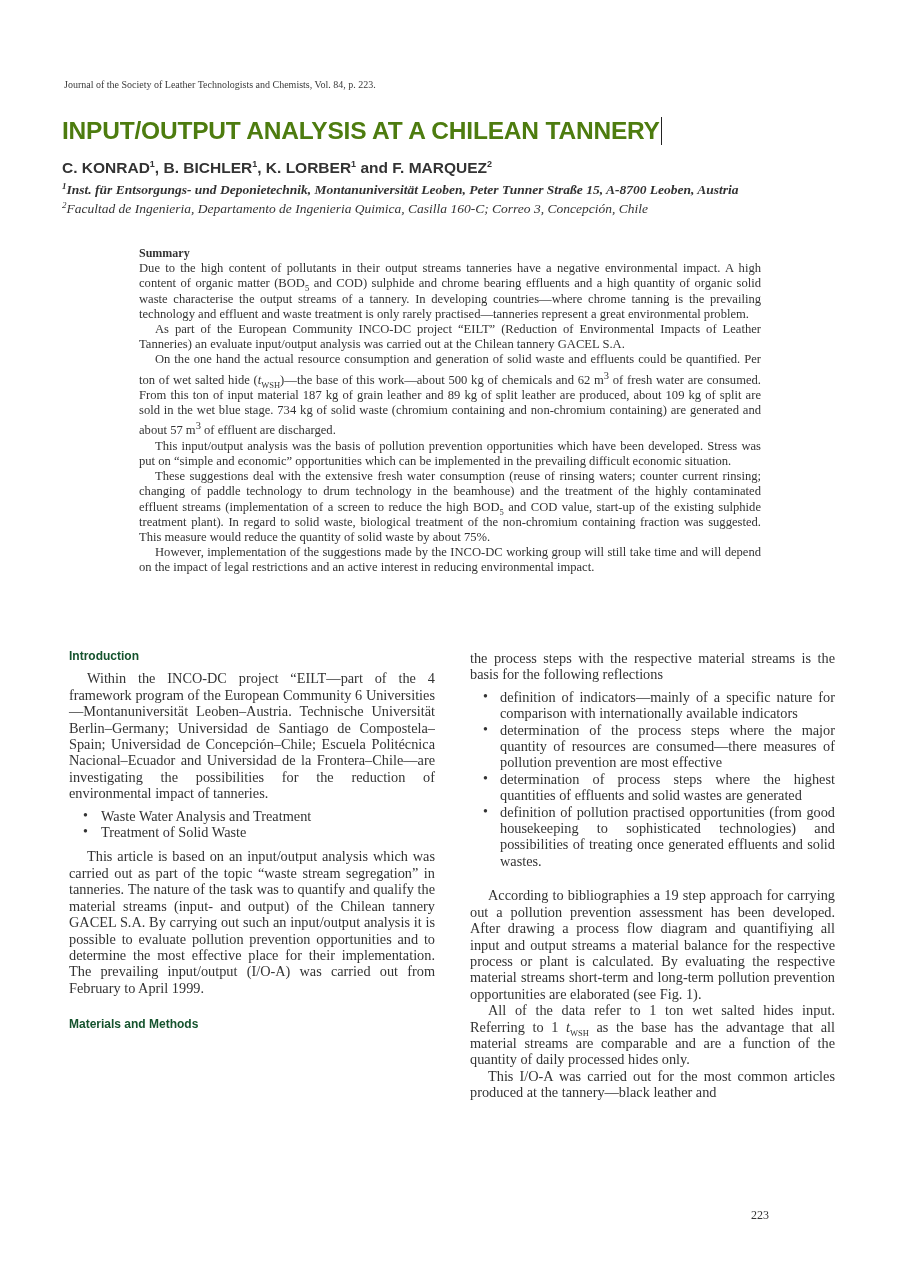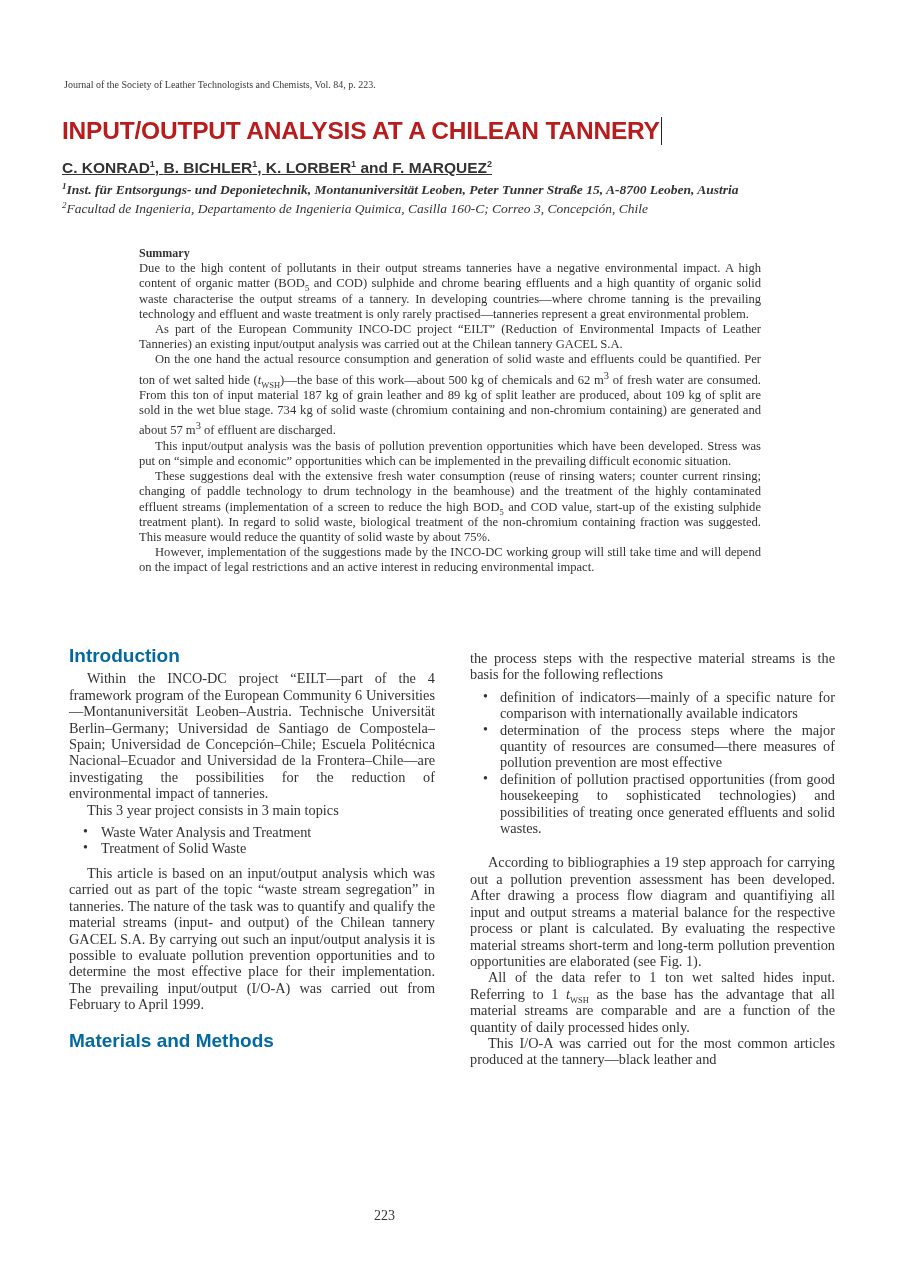--- a/index.html
+++ b/index.html
@@ -8,27 +8,27 @@
       color: #2b2b2b;
       font-family: "Liberation Serif", "DejaVu Serif", serif;
     }
     .journal-line {
       position: absolute; left: 64px; top: 79px;
       font-size: 10px; color: #3a3a3a;
     }
     .title {
       position: absolute; left: 62px; top: 117px;
       font-family: "Liberation Sans", "DejaVu Sans", sans-serif;
-      font-weight: bold; font-size: 24.5px; letter-spacing: -0.2px; color: #b91c1c;
+      font-weight: bold; font-size: 24.5px; letter-spacing: -0.2px; color: #4d7c0f;
       border-right: 1.5px solid #222; padding-right: 1px; line-height: 28px;
     }
     .authors {
       position: absolute; left: 62px; top: 159px;
       font-family: "Liberation Sans", "DejaVu Sans", sans-serif;
-      font-weight: bold; font-size: 15.5px; color: #333; text-decoration: underline;
+      font-weight: bold; font-size: 15.5px; color: #333;
     }
     .authors sup, .affil sup { font-size: 9px; vertical-align: super; line-height: 0; }
     .affil {
       position: absolute; left: 62px; font-style: italic; font-size: 13.5px; color: #333;
       white-space: nowrap;
     }
     .affil.a1 { top: 182px; font-weight: bold; }
     .affil.a2 { top: 201px; }
 
     .summary {
@@ -42,34 +42,34 @@
     .col {
       position: absolute; top: 648px; width: 366px;
       font-size: 14.3px; line-height: 16.4px; text-align: justify; color: #333;
     }
     .col.left { left: 69px; }
     .col.right { left: 470px; width: 365px; top: 650px; }
     .col p { margin: 0; text-indent: 18px; }
     .col p.noindent { text-indent: 0; }
     .sec-head {
       font-family: "Liberation Sans", "DejaVu Sans", sans-serif;
-      font-weight: bold; font-size: 19px; color: #0369a1;
+      font-weight: bold; font-size: 12px; color: #14532d;
       margin: 0 0 6px 0; text-indent: 0; text-align: left;
     }
     ul.bullets { margin: 6px 0 8px 0; padding: 0; list-style: none; }
     ul.bullets li { position: relative; padding-left: 32px; text-indent: 0; }
     ul.bullets li::before {
       content: "\2022"; position: absolute; left: 14px; top: 0; font-size: 14px;
     }
     ul.bullets.right li { padding-left: 30px; }
     ul.bullets.right li::before { left: 13px; }
     .gap { height: 10px; }
     .page-number {
-      position: absolute; left: 0; width: 769px; top: 1208px; text-align: center;
-      font-size: 14px; color: #333;
+      position: absolute; left: 0; width: 769px; top: 1208px; text-align: right;
+      font-size: 12px; color: #333;
     }
     sub { font-size: 8.5px; line-height: 0; }
     .ital { font-style: italic; }
   </style>
 </head>
 <body>
 
 <div class="journal-line">Journal of the Society of Leather Technologists and Chemists, Vol. 84, p. 223.</div>
 
 <div class="title">INPUT/OUTPUT ANALYSIS AT A CHILEAN TANNERY</div>
@@ -77,45 +77,45 @@
 <div class="authors">
   <span>C. KONRAD</span><sup>1</sup><span>, </span><span>B. BICHLER</span><sup>1</sup><span>, </span><span>K. LORBER</span><sup>1</sup><span> and </span><span>F. MARQUEZ</span><sup>2</sup>
 </div>
 
 <div class="affil a1"><sup>1</sup><span>Inst. für Entsorgungs- und Deponietechnik, Montanuniversität Leoben, Peter Tunner Straße 15, A-8700 Leoben, Austria</span></div>
 <div class="affil a2"><sup>2</sup><span>Facultad de Ingenieria, Departamento de Ingenieria Quimica, Casilla 160-C; Correo 3, Concepción, Chile</span></div>
 
 <div class="summary">
   <div class="heading">Summary</div>
   <p class="first"><span>Due to the high content of pollutants in their output streams tanneries have a negative environmental impact. A high content of organic matter (BOD</span><sub>5</sub><span> and COD) sulphide and chrome bearing effluents and a high quantity of organic solid waste characterise the output streams of a tannery. In developing countries—where chrome tanning is the prevailing technology and effluent and waste treatment is only rarely practised—tanneries represent a great environmental problem.</span></p>
-  <p>As part of the European Community INCO-DC project “EILT” (Reduction of Environmental Impacts of Leather Tanneries) an existing input/output analysis was carried out at the Chilean tannery GACEL S.A.</p>
+  <p>As part of the European Community INCO-DC project “EILT” (Reduction of Environmental Impacts of Leather Tanneries) an evaluate input/output analysis was carried out at the Chilean tannery GACEL S.A.</p>
   <p><span>On the one hand the actual resource consumption and generation of solid waste and effluents could be quantified. Per ton of wet salted hide (</span><span class="ital">t</span><sub>WSH</sub><span>)—the base of this work—about 500 kg of chemicals and 62 m</span><sup>3</sup><span> of fresh water are consumed. From this ton of input material 187 kg of grain leather and 89 kg of split leather are produced, about 109 kg of split are sold in the wet blue stage. 734 kg of solid waste (chromium containing and non-chromium containing) are generated and about 57 m</span><sup>3</sup><span> of effluent are discharged.</span></p>
   <p>This input/output analysis was the basis of pollution prevention opportunities which have been developed. Stress was put on “simple and economic” opportunities which can be implemented in the prevailing difficult economic situation.</p>
   <p><span>These suggestions deal with the extensive fresh water consumption (reuse of rinsing waters; counter current rinsing; changing of paddle technology to drum technology in the beamhouse) and the treatment of the highly contaminated effluent streams (implementation of a screen to reduce the high BOD</span><sub>5</sub><span> and COD value, start-up of the existing sulphide treatment plant). In regard to solid waste, biological treatment of the non-chromium containing fraction was suggested. This measure would reduce the quantity of solid waste by about 75%.</span></p>
   <p>However, implementation of the suggestions made by the INCO-DC working group will still take time and will depend on the impact of legal restrictions and an active interest in reducing environmental impact.</p>
 </div>
 
 <div class="col left">
   <div class="sec-head">Introduction</div>
   <p>Within the INCO-DC project “EILT—part of the 4 framework program of the European Community 6 Universities—Montanuniversität Leoben–Austria. Technische Universität Berlin–Germany; Universidad de Santiago de Compostela–Spain; Universidad de Concepción–Chile; Escuela Politécnica Nacional–Ecuador and Universidad de la Frontera–Chile—are investigating the possibilities for the reduction of environmental impact of tanneries.</p>
-  <p>This 3 year project consists in 3 main topics</p>
   <ul class="bullets">
     <li>Waste Water Analysis and Treatment</li>
     <li>Treatment of Solid Waste</li>
   </ul>
   <p>This article is based on an input/output analysis which was carried out as part of the topic “waste stream segregation” in tanneries. The nature of the task was to quantify and qualify the material streams (input- and output) of the Chilean tannery GACEL S.A. By carrying out such an input/output analysis it is possible to evaluate pollution prevention opportunities and to determine the most effective place for their implementation. The prevailing input/output (I/O-A) was carried out from February to April 1999.</p>
   <div class="gap" style="height:20px"></div>
   <div class="sec-head">Materials and Methods</div>
 </div>
 
 <div class="col right">
   <p class="noindent">the process steps with the respective material streams is the basis for the following reflections</p>
   <ul class="bullets right">
     <li>definition of indicators—mainly of a specific nature for comparison with internationally available indicators</li>
     <li>determination of the process steps where the major quantity of resources are consumed—there measures of pollution prevention are most effective</li>
+    <li>determination of process steps where the highest quantities of effluents and solid wastes are generated</li>
     <li>definition of pollution practised opportunities (from good housekeeping to sophisticated technologies) and possibilities of treating once generated effluents and solid wastes.</li>
   </ul>
   <div class="gap"></div>
   <p>According to bibliographies a 19 step approach for carrying out a pollution prevention assessment has been developed. After drawing a process flow diagram and quantifiying all input and output streams a material balance for the respective process or plant is calculated. By evaluating the respective material streams short-term and long-term pollution prevention opportunities are elaborated (see Fig. 1).</p>
   <p><span>All of the data refer to 1 ton wet salted hides input. Referring to 1 </span><span class="ital">t</span><sub>WSH</sub><span> as the base has the advantage that all material streams are comparable and are a function of the quantity of daily processed hides only.</span></p>
   <p>This I/O-A was carried out for the most common articles produced at the tannery—black leather and</p>
 </div>
 
 <div class="page-number">223</div>
 

